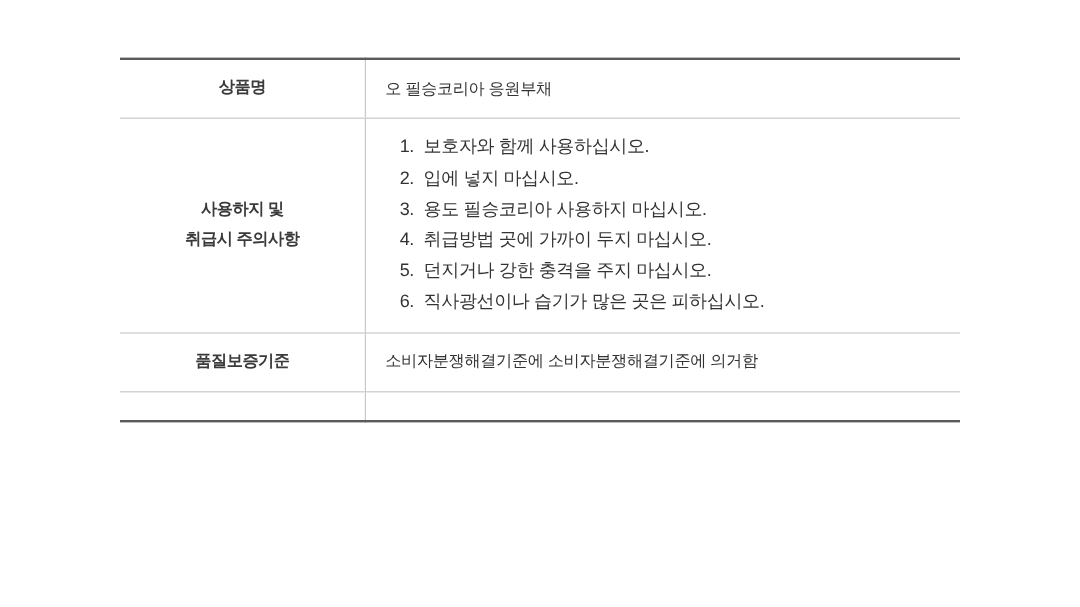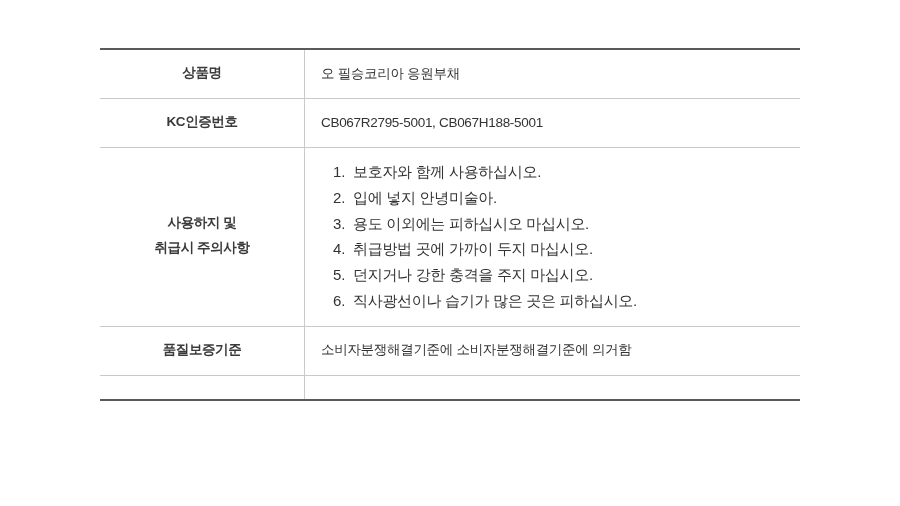--- a/index.html
+++ b/index.html
@@ -103,39 +103,31 @@
           <span class="label-line">상품명</span>
         </td>
         <td class="value-cell">
           <span class="value-text">오 필승코리아 응원부채</span>
         </td>
       </tr>
 
 
 
 
-      <tr>
-        <td class="label-cell">
-          <span class="label-line">KC인증번호</span>
-        </td>
-        <td class="value-cell">
-          <span class="value-text">CB067R2795-5001, CB067H188-5001</span>
-        </td>
-      </tr>
 
       <tr>
         <td class="label-cell tall-label">
           <span class="label-line">사용하지 및</span>
           <span class="label-line">취급시 주의사항</span>
         </td>
         <td class="value-cell">
           <ol class="notes">
             <li>보호자와 함께 사용하십시오.</li>
-            <li>입에 넣지 안녕미술아.</li>
-            <li>용도 이외에는 피하십시오 마십시오.</li>
+            <li>입에 넣지 마십시오.</li>
+            <li>용도 필승코리아 사용하지 마십시오.</li>
             <li>취급방법 곳에 가까이 두지 마십시오.</li>
             <li>던지거나 강한 충격을 주지 마십시오.</li>
             <li>직사광선이나 습기가 많은 곳은 피하십시오.</li>
           </ol>
         </td>
       </tr>
 
       <tr>
         <td class="label-cell">
           <span class="label-line">품질보증기준</span>

